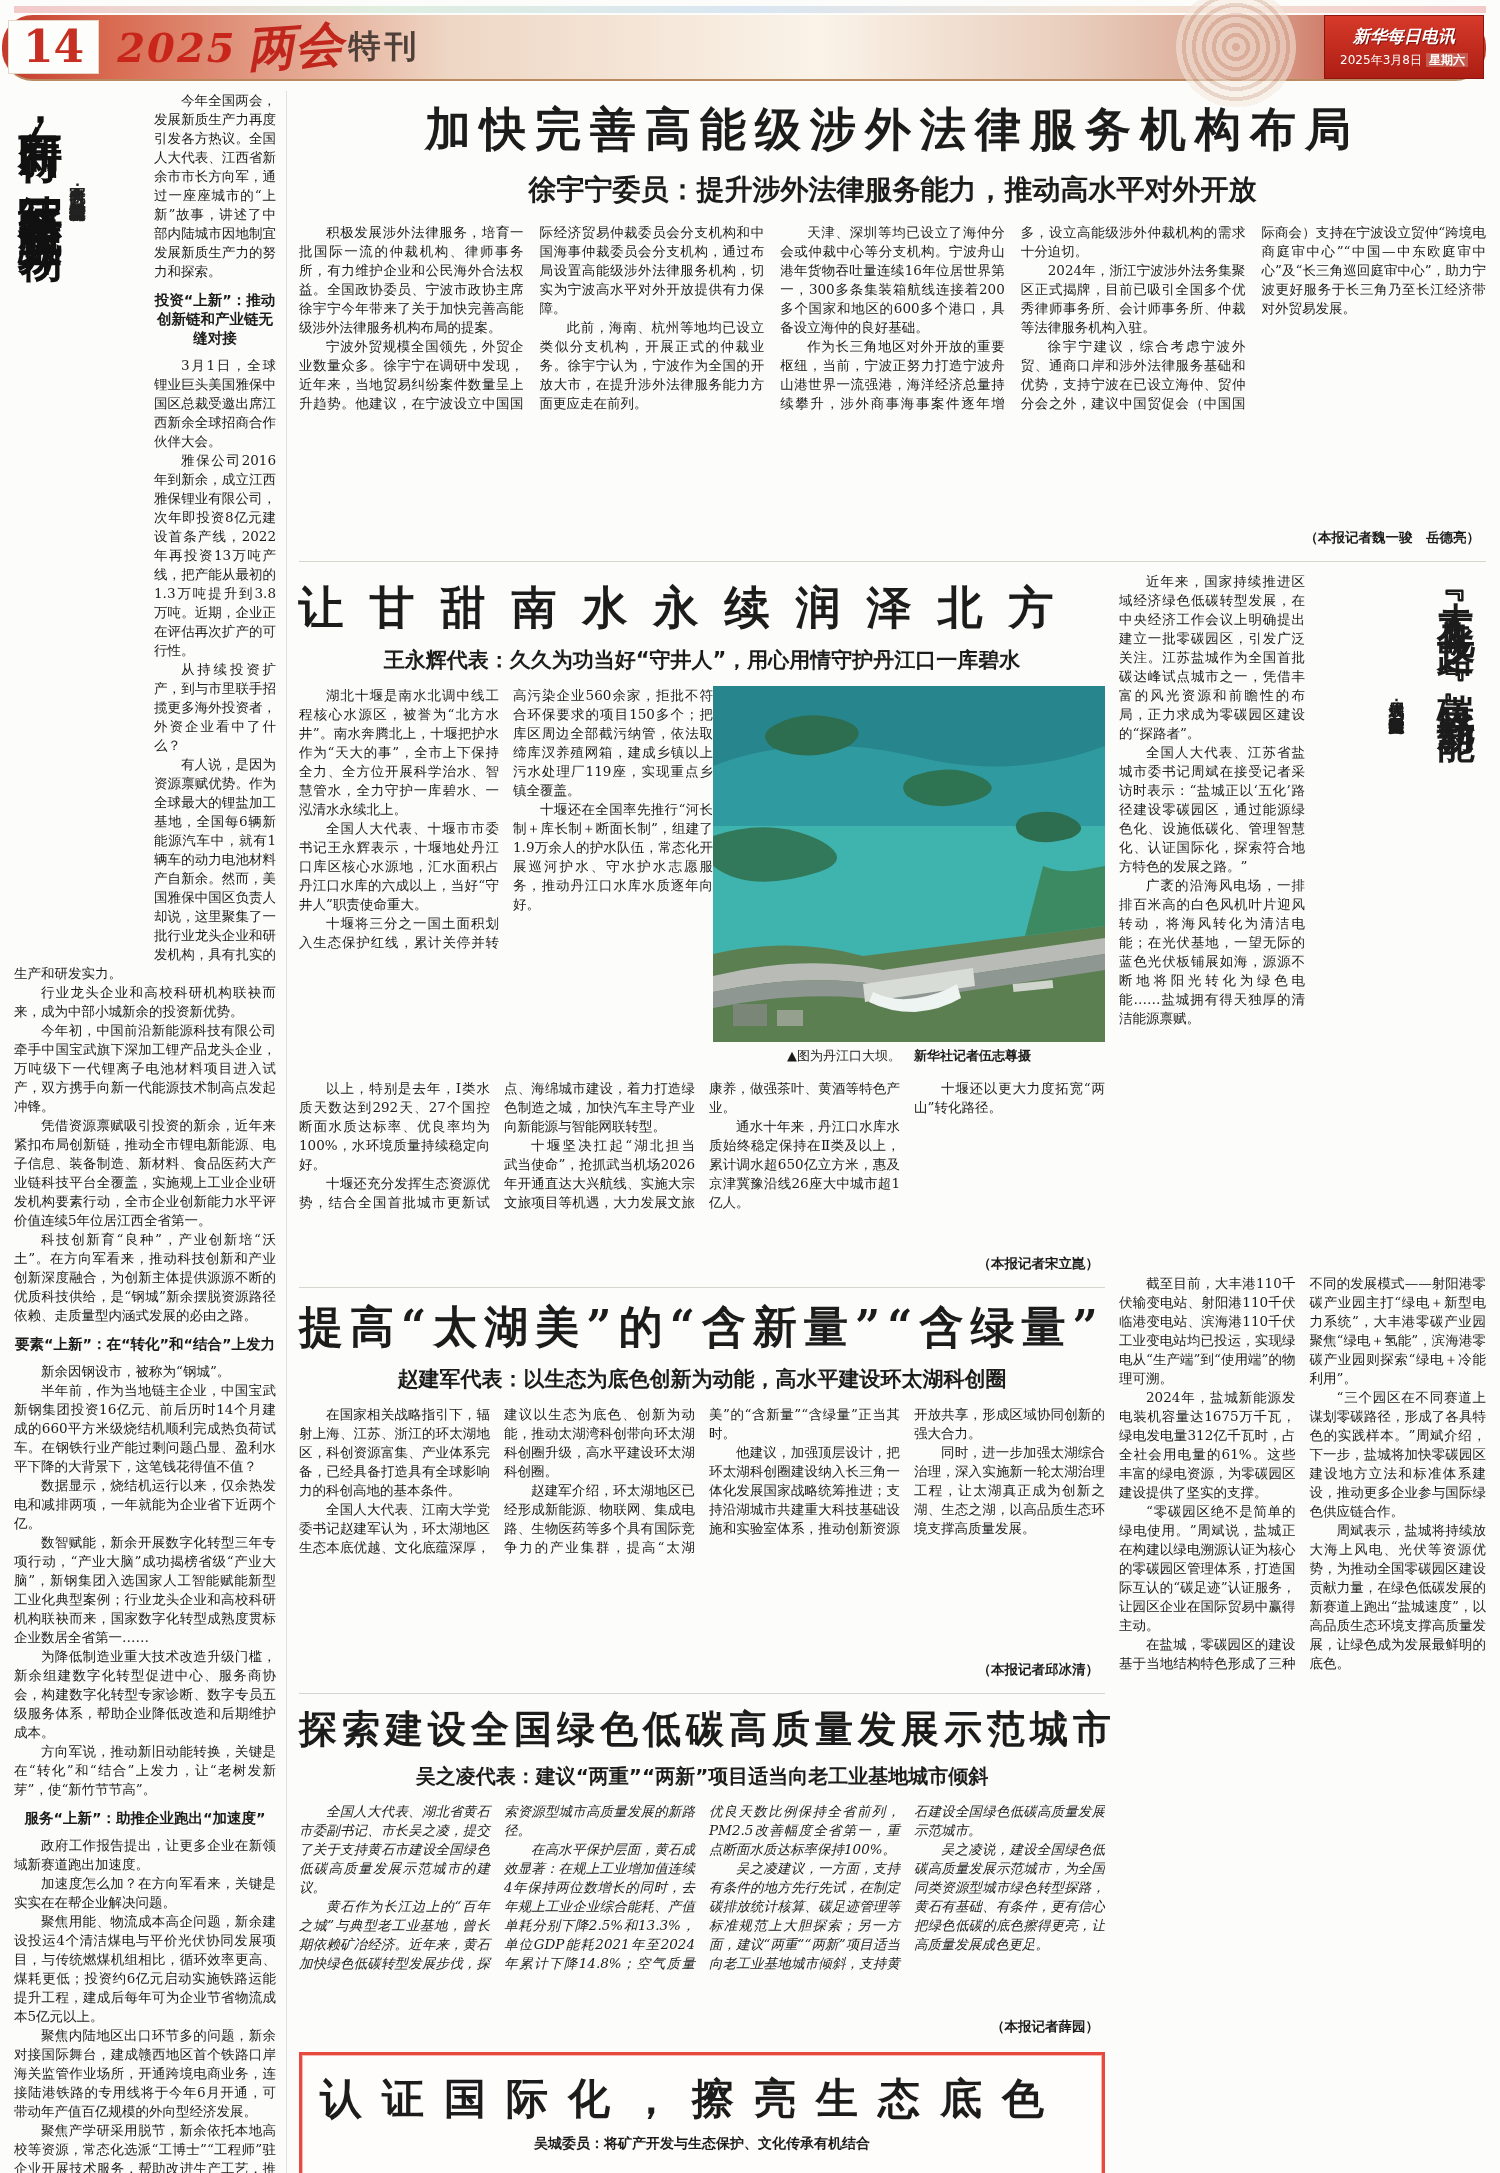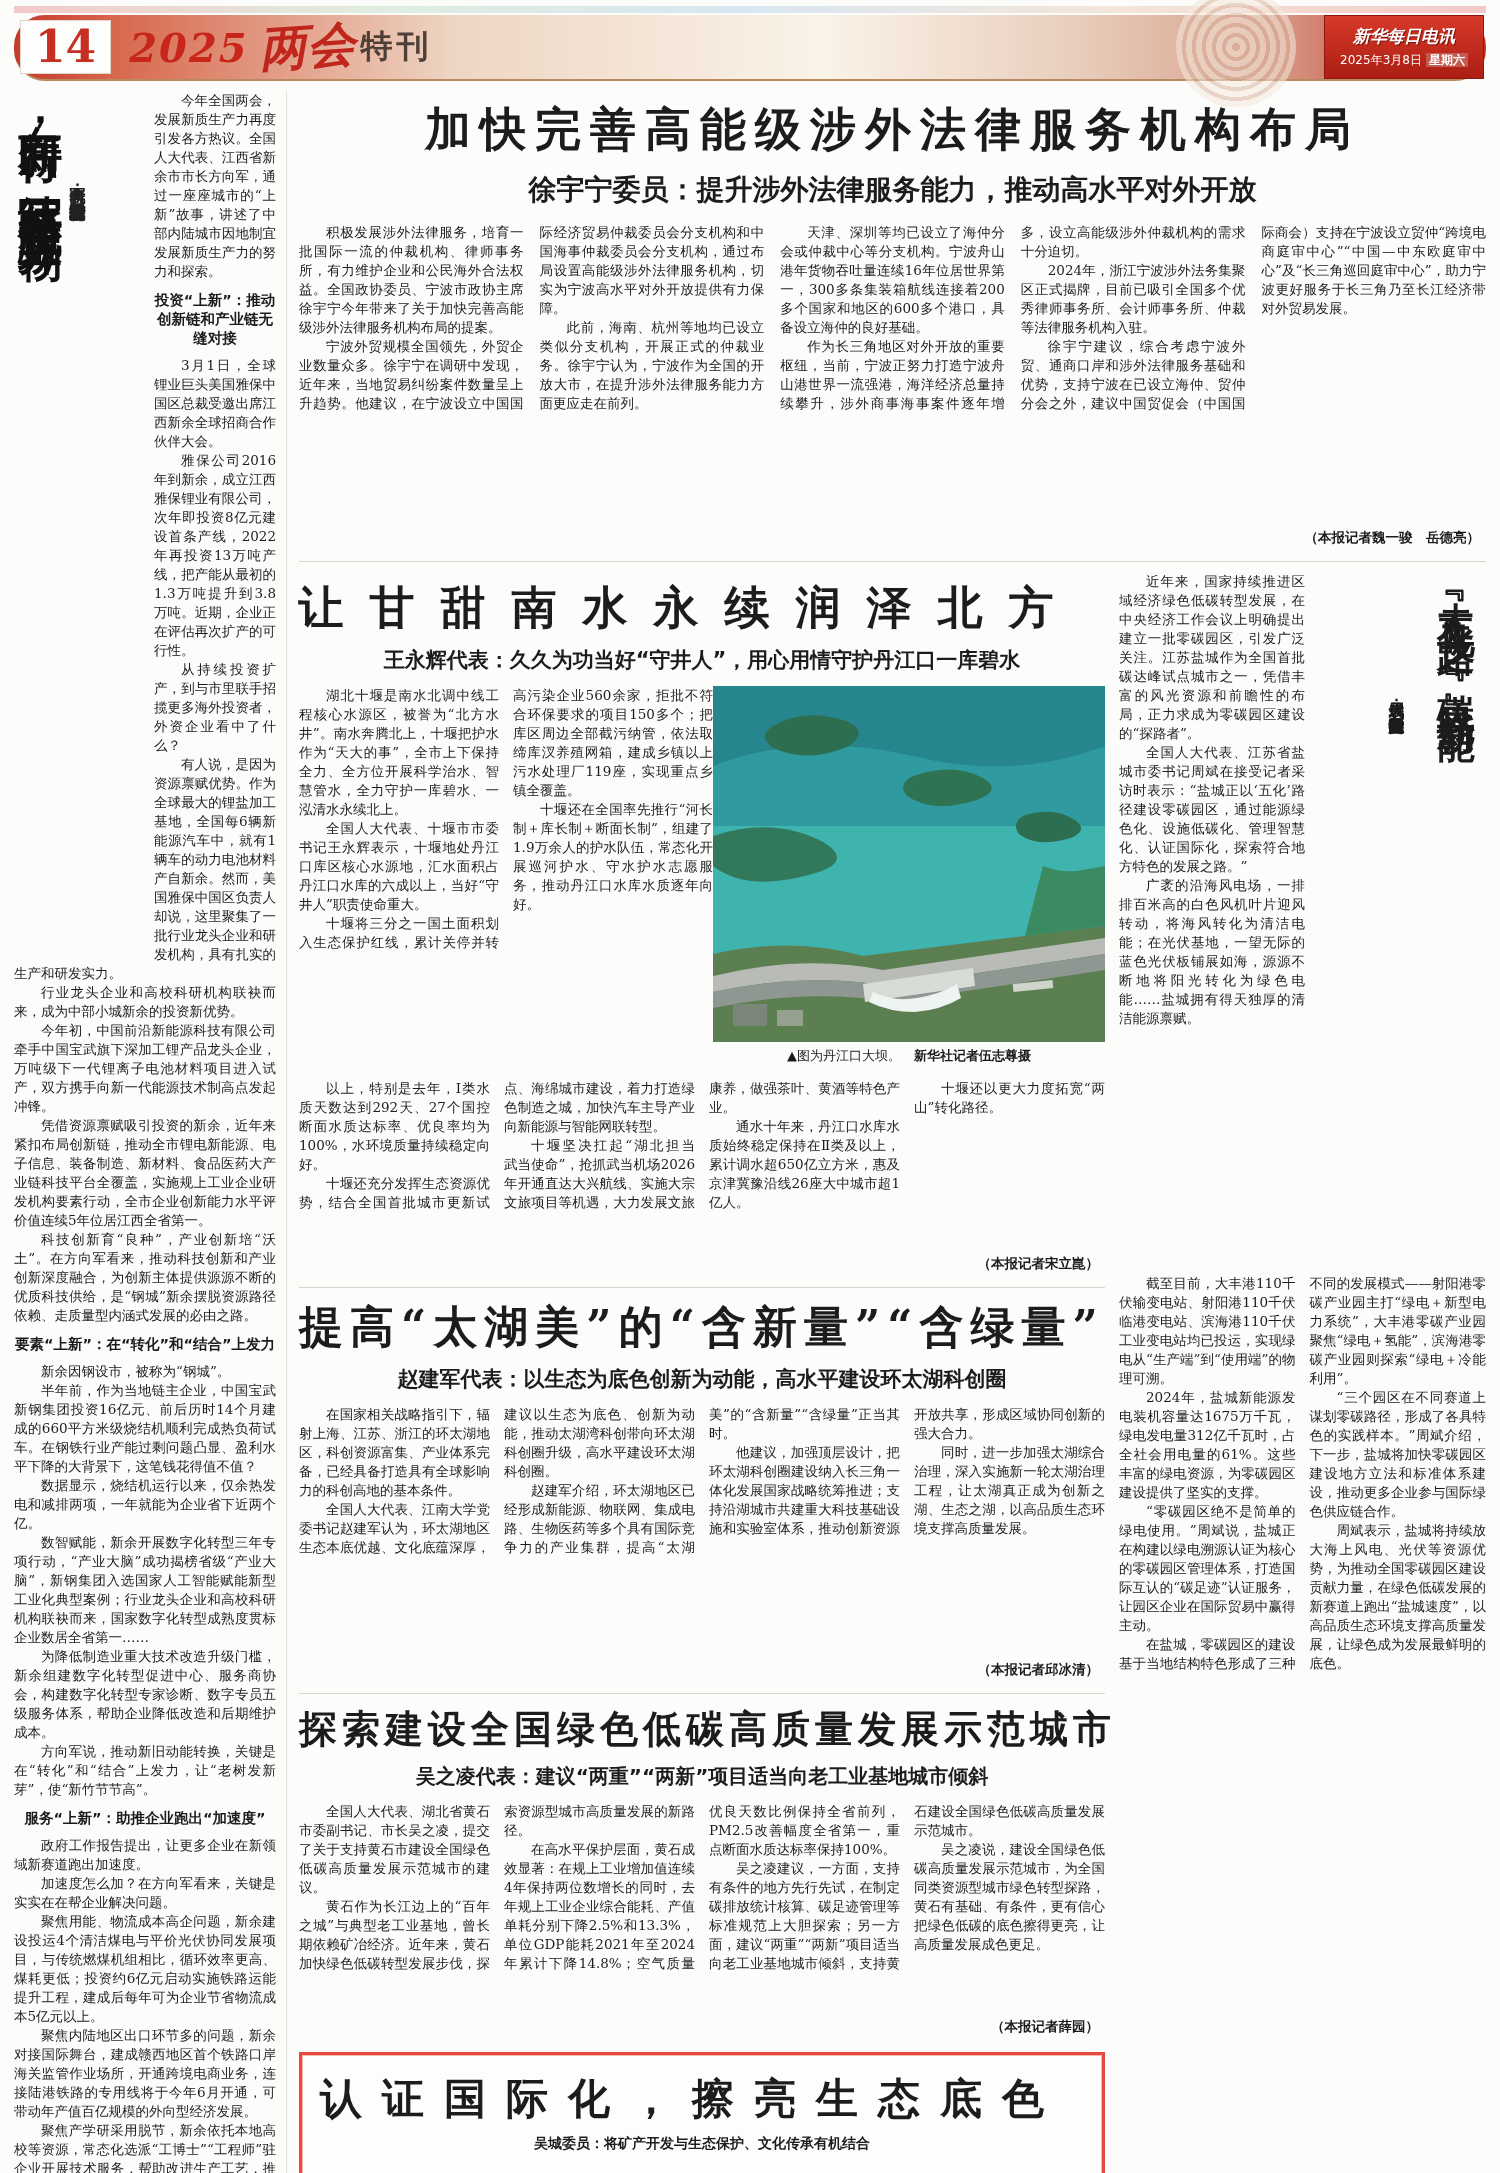--- a/index.html
+++ b/index.html
@@ -1,21 +1,21 @@
 <!DOCTYPE html>
 <html><head>
 <meta charset="utf-8">
 <style>
   html,body{margin:0;padding:0;background:#d9d9d9;}
   .page{width:1500px;height:2173px;background:#fcfcfa;margin:0 auto;position:relative;overflow:hidden;
         font-family:"DejaVu Serif",serif;color:#1c1c1c;}
   .topstripe{height:7px;margin:6px 14px 0 14px;
         background:linear-gradient(90deg,#f3c9c9,#dfeee0,#d9e6f2,#f4e6d8,#f3c9c9);}
   
-  .band{height:64px;margin:2px 14px 0 14px;position:relative;display:flex;align-items:center;
+  .band{height:64px;margin:2px 14px 0 2px;position:relative;display:flex;align-items:center;
         background:linear-gradient(90deg,#c4392b 0%,#d8694f 7%,#eed6c4 30%,#faf3e8 55%,#e9cebd 72%,#d8a18d 85%,#c43b2c 97%);
         border-bottom:2px solid #b98a60;border-radius:31px;}
   .band .rings{position:absolute;right:190px;top:-28px;width:120px;height:120px;border-radius:50%;
         background:repeating-radial-gradient(circle,#d9b39f 0 4px,#f4e9de 4px 10px);opacity:.55;}
   .page-num{background:#fdfdfb;color:#c62f22;font-weight:bold;font-size:44px;line-height:52px;
         padding:0 14px;margin:0 18px 0 6px;border:1px solid #e4d7c8;}
   .ed-2025{color:#c8261b;font-weight:bold;font-size:40px;font-style:italic;letter-spacing:2px;margin-right:10px;}
   .ed-lh{color:#c0261c;font-weight:bold;font-size:48px;font-style:italic;transform:rotate(-4deg);
         font-family:"DejaVu Serif",serif;margin-right:6px;}
   .ed-tk{color:#4e4038;font-weight:bold;font-size:32px;letter-spacing:4px;font-family:"DejaVu Sans",sans-serif;}
@@ -57,21 +57,21 @@
   .caption{font-size:13px;text-align:center;margin-top:5px;}
   .caption b{font-family:"DejaVu Sans",sans-serif;}
   .a2-text-top{column-count:2;column-gap:14px;height:372px;overflow:hidden;}
   .a2-text-bottom{column-count:4;column-gap:14px;height:172px;overflow:hidden;margin-top:14px;}
   
   .a3-title{font-size:44px;font-weight:bold;text-align:center;letter-spacing:7px;white-space:nowrap;margin:10px 0 2px 0;}
   .a3-sub{font-size:21px;margin:8px 0 12px 0;}
   .a3-body{column-count:4;column-gap:14px;height:252px;overflow:hidden;}
   .a4-title{font-size:38px;font-weight:bold;text-align:center;letter-spacing:5px;white-space:nowrap;margin:8px 0 2px 0;}
   .a4-sub{font-size:20px;margin:8px 0 12px 0;}
-  .a4-body{column-count:4;column-gap:14px;height:212px;overflow:hidden;}
+  .a4-body{column-count:4;column-gap:14px;height:212px;overflow:hidden;font-style:italic;}
   
   .redbox{border:3px solid #e8493e;box-shadow:inset 0 0 0 1px #f6b9b2;margin-top:16px;padding:12px 16px 10px 16px;background:#fffdfc;}
   .a5-title{font-size:42px;font-weight:bold;text-align:center;letter-spacing:20px;white-space:nowrap;margin:4px 0 2px -20px;}
   .a5-sub{font-size:14px;margin:8px 0 24px 0;}
   
   .a6-headrow{display:flex;height:688px;overflow:hidden;}
   .a6-col1{width:186px;flex:none;overflow:hidden;}
   .a6-vert{flex:1;display:flex;justify-content:flex-end;}
   .a6-vsub{writing-mode:vertical-rl;font-size:15.5px;font-weight:bold;font-family:"DejaVu Sans",sans-serif;
         line-height:1.4;padding-top:118px;margin-right:26px;}

